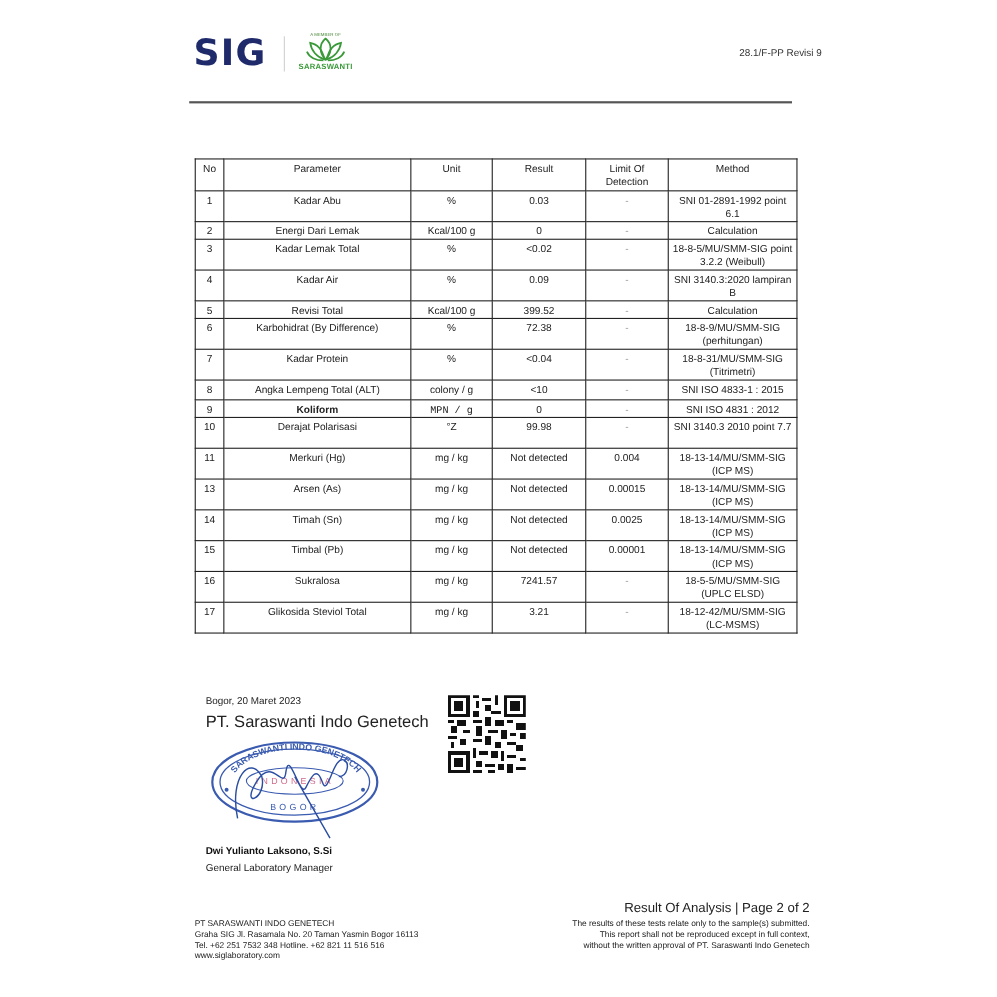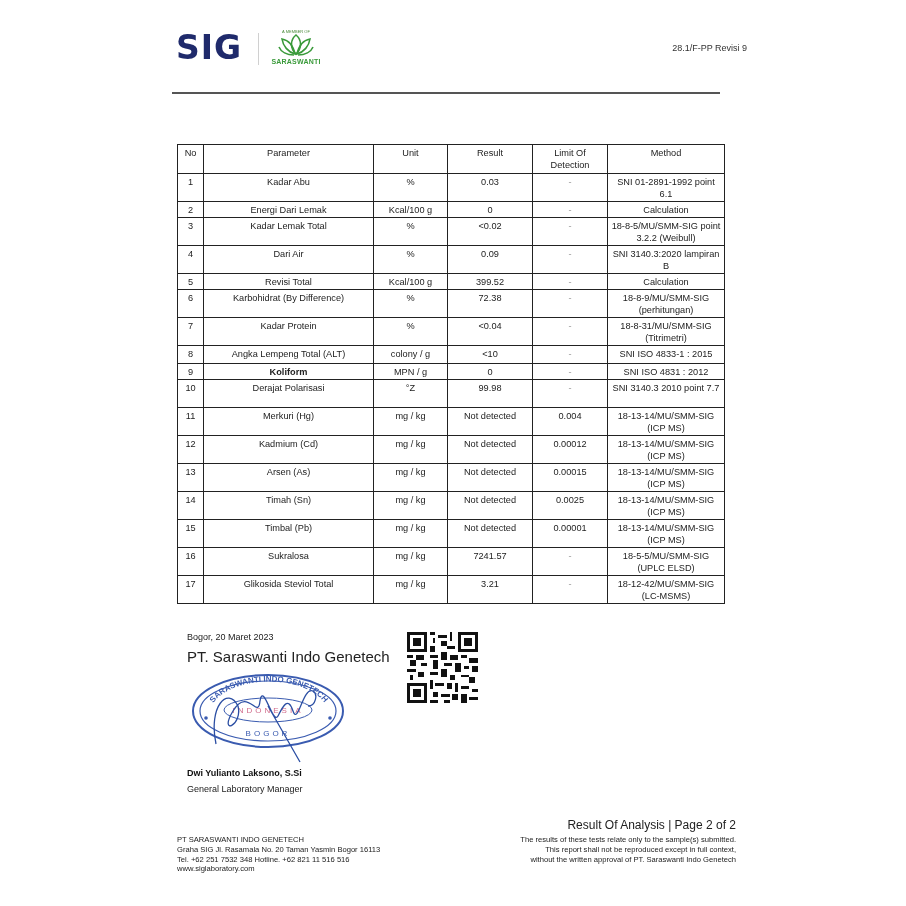--- a/index.html
+++ b/index.html
@@ -94,21 +94,21 @@
       <tr style="height: 28px;">
         <td style="height: 24px;">3</td>
         <td style="height: 24px;">Kadar Lemak Total</td>
         <td style="height: 24px;">%</td>
         <td style="height: 24px;">&lt;0.02</td>
         <td class="lod-dim" style="height: 24px;">-</td>
         <td style="height: 24px;">18-8-5/MU/SMM-SIG point 3.2.2 (Weibull)</td>
       </tr>
       <tr style="height: 28px;">
         <td style="height: 24px;">4</td>
-        <td style="height: 24px;">Dari Air</td>
+        <td style="height: 24px;">Kadar Air</td>
         <td style="height: 24px;">%</td>
         <td style="height: 24px;">0.09</td>
         <td class="lod-dim" style="height: 24px;">-</td>
         <td style="height: 24px;">SNI 3140.3:2020 lampiran B</td>
       </tr>
       <tr style="height: 16px;">
         <td style="height: 12px;">5</td>
         <td style="height: 12px;">Revisi Total</td>
         <td style="height: 12px;">Kcal/100 g</td>
         <td style="height: 12px;">399.52</td>
@@ -135,47 +135,39 @@
         <td style="height: 14px;">8</td>
         <td style="height: 14px;">Angka Lempeng Total (ALT)</td>
         <td style="height: 14px;">colony / g</td>
         <td style="height: 14px;">&lt;10</td>
         <td class="lod-dim" style="height: 14px;">-</td>
         <td style="height: 14px;">SNI ISO 4833-1 : 2015</td>
       </tr>
       <tr style="height: 16px;">
         <td style="height: 12px;">9</td>
         <td style="height: 12px; font-weight: bold;">Koliform</td>
-        <td style="height: 12px;">MPN / g</td>
+        <td style="height: 12px; font-family: Liberation Mono, monospace;">MPN / g</td>
         <td style="height: 12px;">0</td>
         <td class="lod-dim" style="height: 12px;">-</td>
         <td style="height: 12px;">SNI ISO 4831 : 2012</td>
       </tr>
       <tr style="height: 28px;">
         <td style="height: 24px;">10</td>
         <td style="height: 24px;">Derajat Polarisasi</td>
         <td style="height: 24px;">°Z</td>
         <td style="height: 24px;">99.98</td>
         <td class="lod-dim" style="height: 24px;">-</td>
         <td style="height: 24px;">SNI 3140.3 2010 point 7.7</td>
       </tr>
       <tr style="height: 28px;">
         <td style="height: 24px;">11</td>
         <td style="height: 24px;">Merkuri (Hg)</td>
         <td style="height: 24px;">mg / kg</td>
         <td style="height: 24px;">Not detected</td>
         <td style="height: 24px;">0.004</td>
-        <td style="height: 24px;">18-13-14/MU/SMM-SIG (ICP MS)</td>
-      </tr>
-      <tr style="height: 28px;">
-        <td style="height: 24px;">12</td>
-        <td style="height: 24px;">Kadmium (Cd)</td>
-        <td style="height: 24px;">mg / kg</td>
-        <td style="height: 24px;">Not detected</td>
-        <td style="height: 24px;">0.00012</td>
         <td style="height: 24px;">18-13-14/MU/SMM-SIG (ICP MS)</td>
       </tr>
       <tr style="height: 28px;">
         <td style="height: 24px;">13</td>
         <td style="height: 24px;">Arsen (As)</td>
         <td style="height: 24px;">mg / kg</td>
         <td style="height: 24px;">Not detected</td>
         <td style="height: 24px;">0.00015</td>
         <td style="height: 24px;">18-13-14/MU/SMM-SIG (ICP MS)</td>
       </tr>

